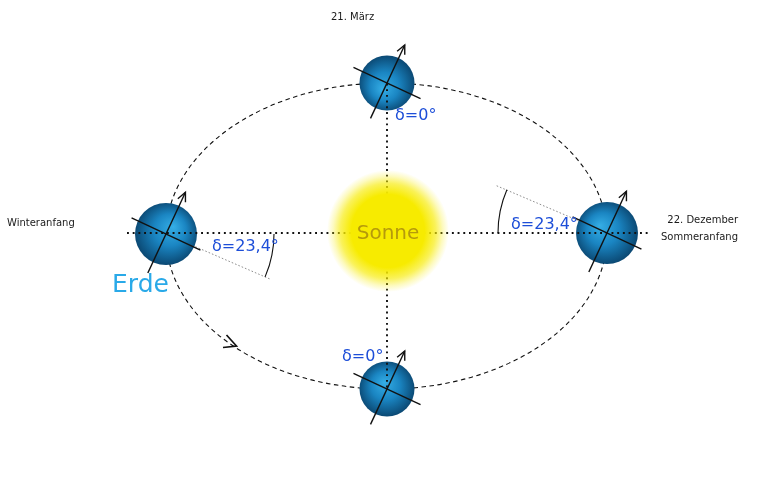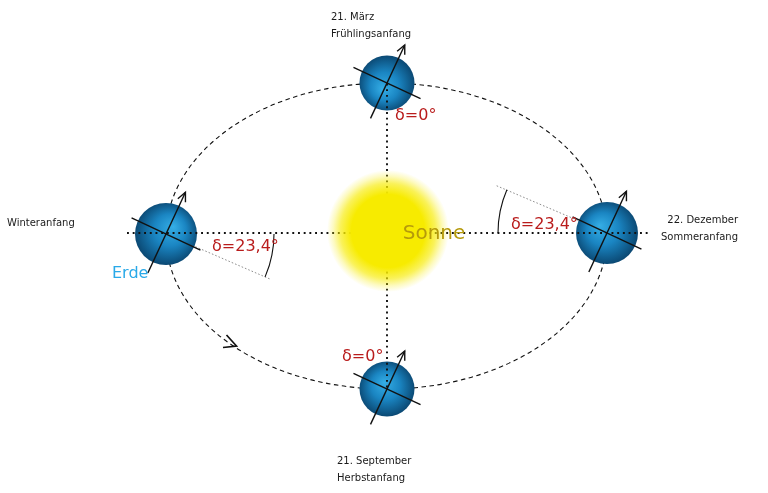--- a/index.html
+++ b/index.html
@@ -15,37 +15,36 @@
   .season-label {
     position: absolute;
     font-size: 10px;
     line-height: 17px;
     color: #1a1a1a;
     white-space: nowrap;
   }
   .delta-label {
     position: absolute;
     font-size: 16px;
-    color: #b91c1c;
+    color: #1d4ed8;
     white-space: nowrap;
   }
   .erde-label {
     position: absolute;
-    left: 112px; top: 263px;
-    font-size: 16px;
+    left: 112px; top: 269px;
+    font-size: 25px;
     color: #29a9e8;
   }
   .sonne-label {
     position: absolute;
     left: 350px; top: 220px;
     width: 76px;
     text-align: center;
     font-size: 20px;
     color: #b59a0b;
-    margin-left: 46px;
   }
   .pos-march     { left: 331px; top: 8px; }
   .pos-june      { left: 7px;   top: 214px; }
   .pos-december  { left: 661px; top: 211px; text-align: right; }
   .pos-september { left: 337px; top: 452px; }
   .pos-delta-march     { left: 395px; top: 105px; }
   .pos-delta-june      { left: 212px; top: 236px; }
   .pos-delta-september { left: 342px; top: 346px; }
   .pos-delta-december  { left: 511px; top: 214px; }
 </style>
@@ -125,36 +124,31 @@
 
     <g transform="translate(387,389) rotate(25)">
       <line x1="0" y1="-42" x2="0" y2="39" stroke="#111111" stroke-width="1.4"></line>
       <path d="M -4.2 -33 L 0 -42 L 4.2 -33" fill="none" stroke="#111111" stroke-width="1.4"></path>
       <line x1="-37" y1="0" x2="37" y2="0" stroke="#111111" stroke-width="1.4"></line>
     </g>
   </svg>
 
   <div class="season-label pos-march">
     <div>21. März</div>
-    <div>Frühlingsanfang</div>
   </div>
 
   <div class="season-label pos-june">
     <div>Winteranfang</div>
   </div>
 
   <div class="season-label pos-december">
     <div>22. Dezember</div>
     <div>Sommeranfang</div>
   </div>
 
-  <div class="season-label pos-september">
-    <div>21. September</div>
-    <div>Herbstanfang</div>
-  </div>
 
   <div class="delta-label pos-delta-march">δ=0°</div>
   <div class="delta-label pos-delta-june">δ=23,4°</div>
   <div class="delta-label pos-delta-september">δ=0°</div>
   <div class="delta-label pos-delta-december">δ=23,4°</div>
 
   <div class="erde-label">Erde</div>
   <div class="sonne-label">Sonne</div>
 
 </div>

